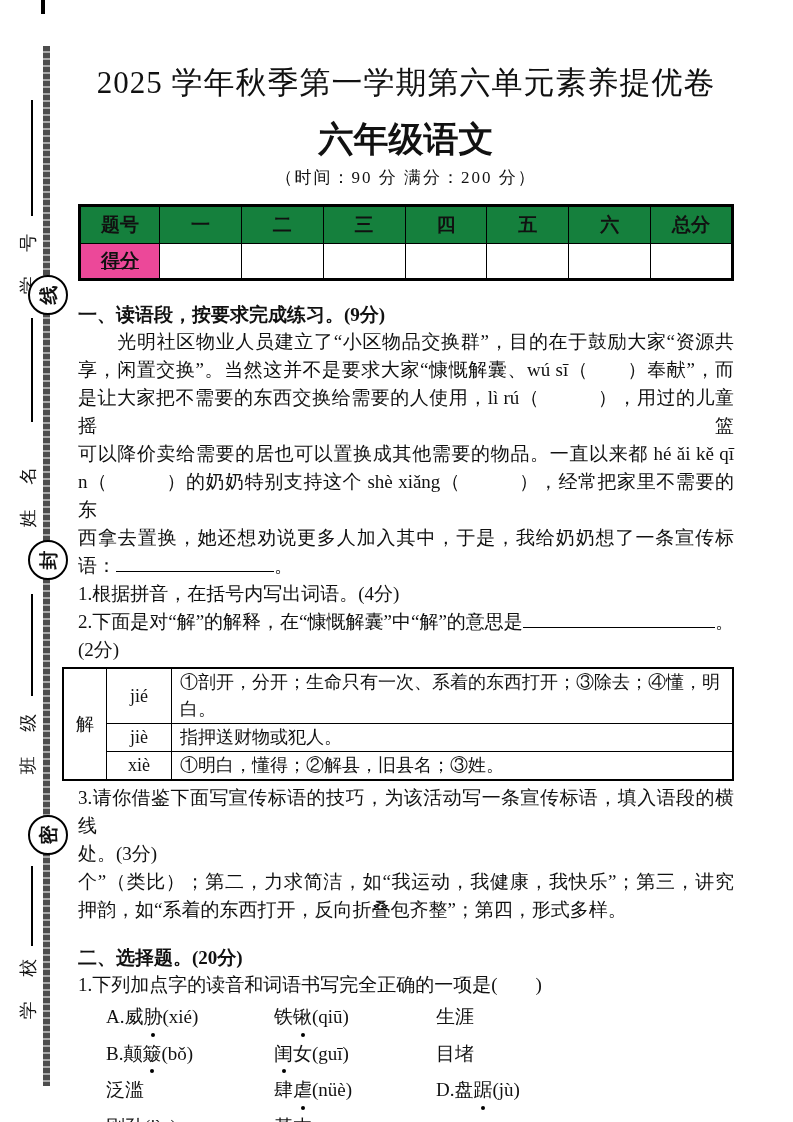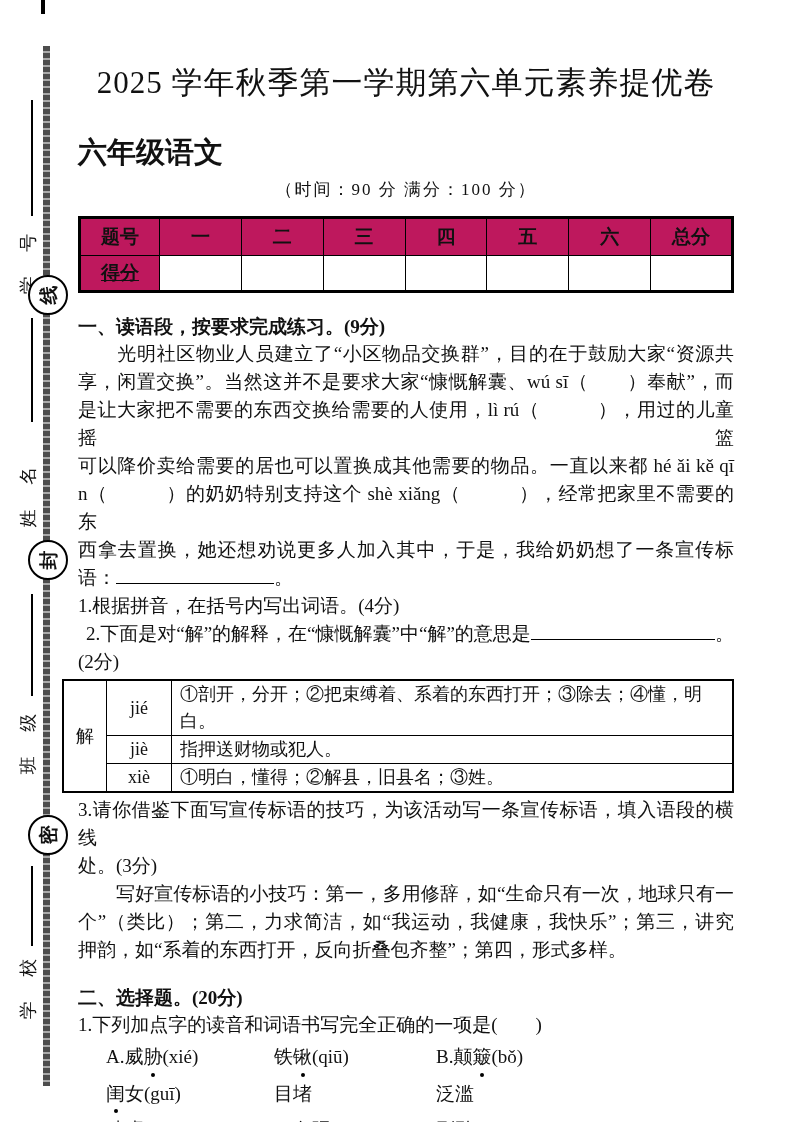--- a/index.html
+++ b/index.html
@@ -21,34 +21,34 @@
   }
   .seal-circle{
     position:absolute;left:28px;width:36px;height:36px;border:2px solid #000;
     border-radius:50%;background:#fff;display:flex;align-items:center;justify-content:center;
     z-index:5;
   }
   .seal-circle span{transform:rotate(-90deg);font-size:19px;font-weight:bold;}
   
   #content{position:absolute;left:78px;top:0;width:656px;font-size:19px;line-height:28px;}
   .title{margin-top:64px;text-align:center;font-size:31px;font-weight:400;letter-spacing:1px;line-height:38px;}
-  .subtitle{margin-top:32px;font-size:29px;font-weight:900;line-height:36px;}
+  .subtitle{margin-top:20px;text-align:center;font-size:35px;font-weight:900;line-height:36px;}
   .info{margin-top:8px;text-align:center;font-size:17px;line-height:24px;letter-spacing:2px;}
   
   table.score{border-collapse:collapse;width:100%;margin-top:14px;border:3px solid #000;table-layout:fixed;}
   table.score td{border:1px solid #000;text-align:center;font-weight:bold;font-size:19px;height:36px;padding:0;}
   table.score td.lab{background:#dcdcdc;width:78px;}
-  table.score tr.hdr td{background:#be185d;}
+  table.score tr.hdr td{background:#15803d;}
   table.score tr.val td{background:#ffffff;height:34px;}
-  table.score tr.val td.lab{background:#be185d;text-decoration:underline;}
+  table.score tr.val td.lab{background:#ec4899;text-decoration:underline;}
   .heading{font-weight:bold;margin-top:20px;line-height:27px;}
   .line{line-height:28px;white-space:nowrap;}
   .fill{text-align:justify;text-align-last:justify;white-space:normal;}
   .blank{display:inline-block;border-bottom:1.5px solid #000;height:16px;vertical-align:baseline;}
-  .flexline{display:flex;align-items:baseline;line-height:28px;margin-left:8px;}
+  .flexline{display:flex;align-items:baseline;line-height:28px;}
   .flexline .blank{flex:1;}
   
   table.jie{border-collapse:collapse;margin:3px 0 3px -16px;width:672px;border:2px solid #000;font-size:18px;}
   table.jie td{border:1px solid #000;padding:0 8px;height:27px;line-height:27px;}
   table.jie td.ch{text-align:center;width:30px;padding:0 6px;}
   table.jie td.py{text-align:center;width:48px;font-family:"Liberation Serif",serif;margin-left:46px;}
   
   .optgrid{display:grid;grid-template-columns:168px 162px 1fr;margin-left:28px;line-height:36.5px;}
   .dc{position:relative;display:inline-block;}
   .dc::after{content:'';position:absolute;left:50%;margin-left:-2px;bottom:-1px;width:4px;height:4px;border-radius:50%;background:#000;}
@@ -76,21 +76,21 @@
     <span>封</span>
   </div>
 <div class="seal-circle" style="top:815px;">
     <span>密</span>
   </div>
 
 <div id="content">
 
   <div class="title">2025 学年秋季第一学期第六单元素养提优卷</div>
   <div class="subtitle">六年级语文</div>
-  <div class="info">（时间：90 分  满分：100 分）</div>
+  <div class="info">（时间：90 分  满分：200 分）</div>
 
   <table class="score">
     <tbody>
         <tr class="hdr">
       <td class="lab">题号</td>
       <td>一</td>
       <td>二</td>
       <td>三</td>
       <td>四</td>
       <td>五</td>
@@ -128,46 +128,46 @@
       <span class="blank"></span>
       <span>。</span>
   </div>
   <div class="line">(2分)</div>
 
   <table class="jie">
     <tbody>
         <tr>
       <td class="ch" rowspan="3">解</td>
       <td class="py">jié</td>
-      <td>①剖开，分开；②把束缚着、系着的东西打开；③除去；④懂，明白。</td>
+      <td>①剖开，分开；生命只有一次、系着的东西打开；③除去；④懂，明白。</td>
     </tr>
     <tr>
       <td class="py">jiè</td>
       <td>指押送财物或犯人。</td>
     </tr>
     <tr>
       <td class="py">xiè</td>
       <td>①明白，懂得；②解县，旧县名；③姓。</td>
     </tr>
   </tbody>
     </table>
 
   <div class="line fill">3.请你借鉴下面写宣传标语的技巧，为该活动写一条宣传标语，填入语段的横线</div>
   <div class="line">处。(3分)</div>
 
-  <div class="line fill">　　写好宣传标语的小技巧：第一，多用修辞，如“生命只有一次，地球只有一</div>
   <div class="line fill">个”（类比）；第二，力求简洁，如“我运动，我健康，我快乐”；第三，讲究</div>
   <div class="line">押韵，如“系着的东西打开，反向折叠包齐整”；第四，形式多样。</div>
 
   <div class="heading">二、选择题。(20分)</div>
   <div class="line">1.下列加点字的读音和词语书写完全正确的一项是(　　)</div>
 
   <div class="optgrid">
     <span>A.威<span class="dc">胁</span>(xié)</span>
     <span>铁<span class="dc">锹</span>(qiū)</span>
+    <span>生涯</span>
     <span>B.颠<span class="dc">簸</span>(bǒ)</span>
     <span><span class="dc">闺</span>女(guī)</span>
     <span>目堵</span>
     <span>  泛滥</span>
     <span>肆<span class="dc">虐</span>(nüè)</span>
     <span>D.盘<span class="dc">踞</span>(jù)</span>
     <span>刚<span class="dc">劲</span>(jìn)</span>
     <span> 基本</span>
   </div>
 

